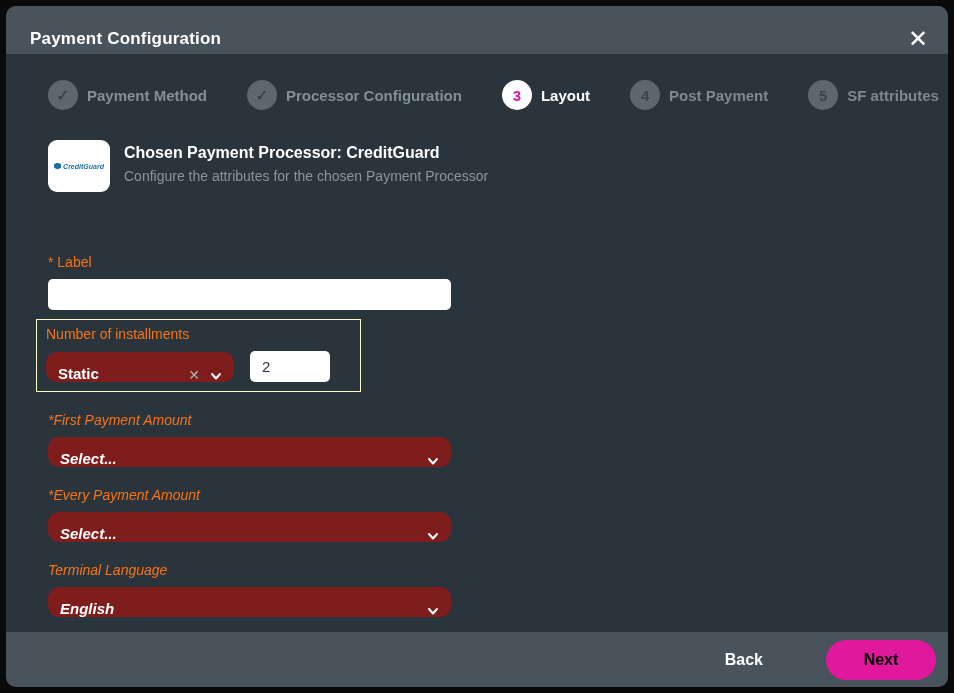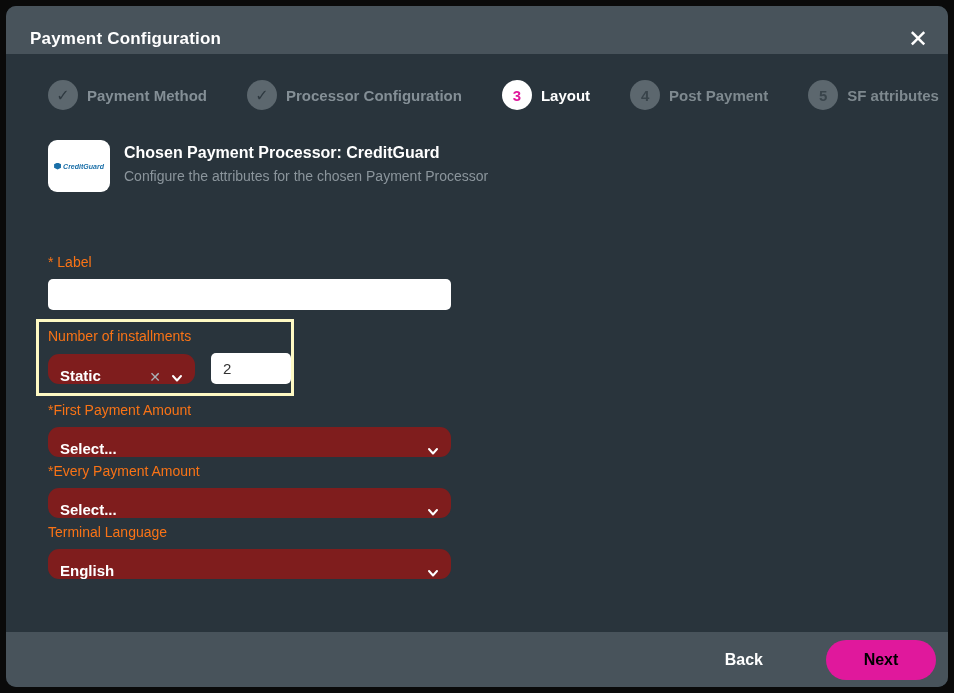--- a/index.html
+++ b/index.html
@@ -138,22 +138,22 @@
     border-radius: 5px;
     padding: 0 12px;
     font-size: 15px;
     color: #333333;
     font-family: "Liberation Sans", sans-serif;
     outline: none;
     display: block;
   }
   
   .installments-group {
-    width: 258px;
-    border: 3px solid #fef9c3;
+    width: 325px;
+    border: 1px solid #fef9c3;
     margin-left: -12px;
     margin-top: 9px;
     padding: 6px 0 9px 9px;
   }
   .installments-row {
     display: flex;
     align-items: center;
     gap: 16px;
   }
   .select-control {
@@ -189,21 +189,21 @@
     height: 31px;
     background: #ffffff;
     border: none;
     border-radius: 5px;
     padding: 0 12px;
     font-size: 15px;
     color: #333333;
     font-family: "Liberation Sans", sans-serif;
     outline: none;
   }
-  .field-group { margin-top: 6px; }
+  .field-group { margin-top: 20px; font-style: italic; }
   .wide-select { width: 403px; }
   
   .modal-footer {
     flex: 0 0 auto;
     height: 55px;
     background: #48535b;
     display: flex;
     align-items: center;
     justify-content: flex-end;
     gap: 45px;

